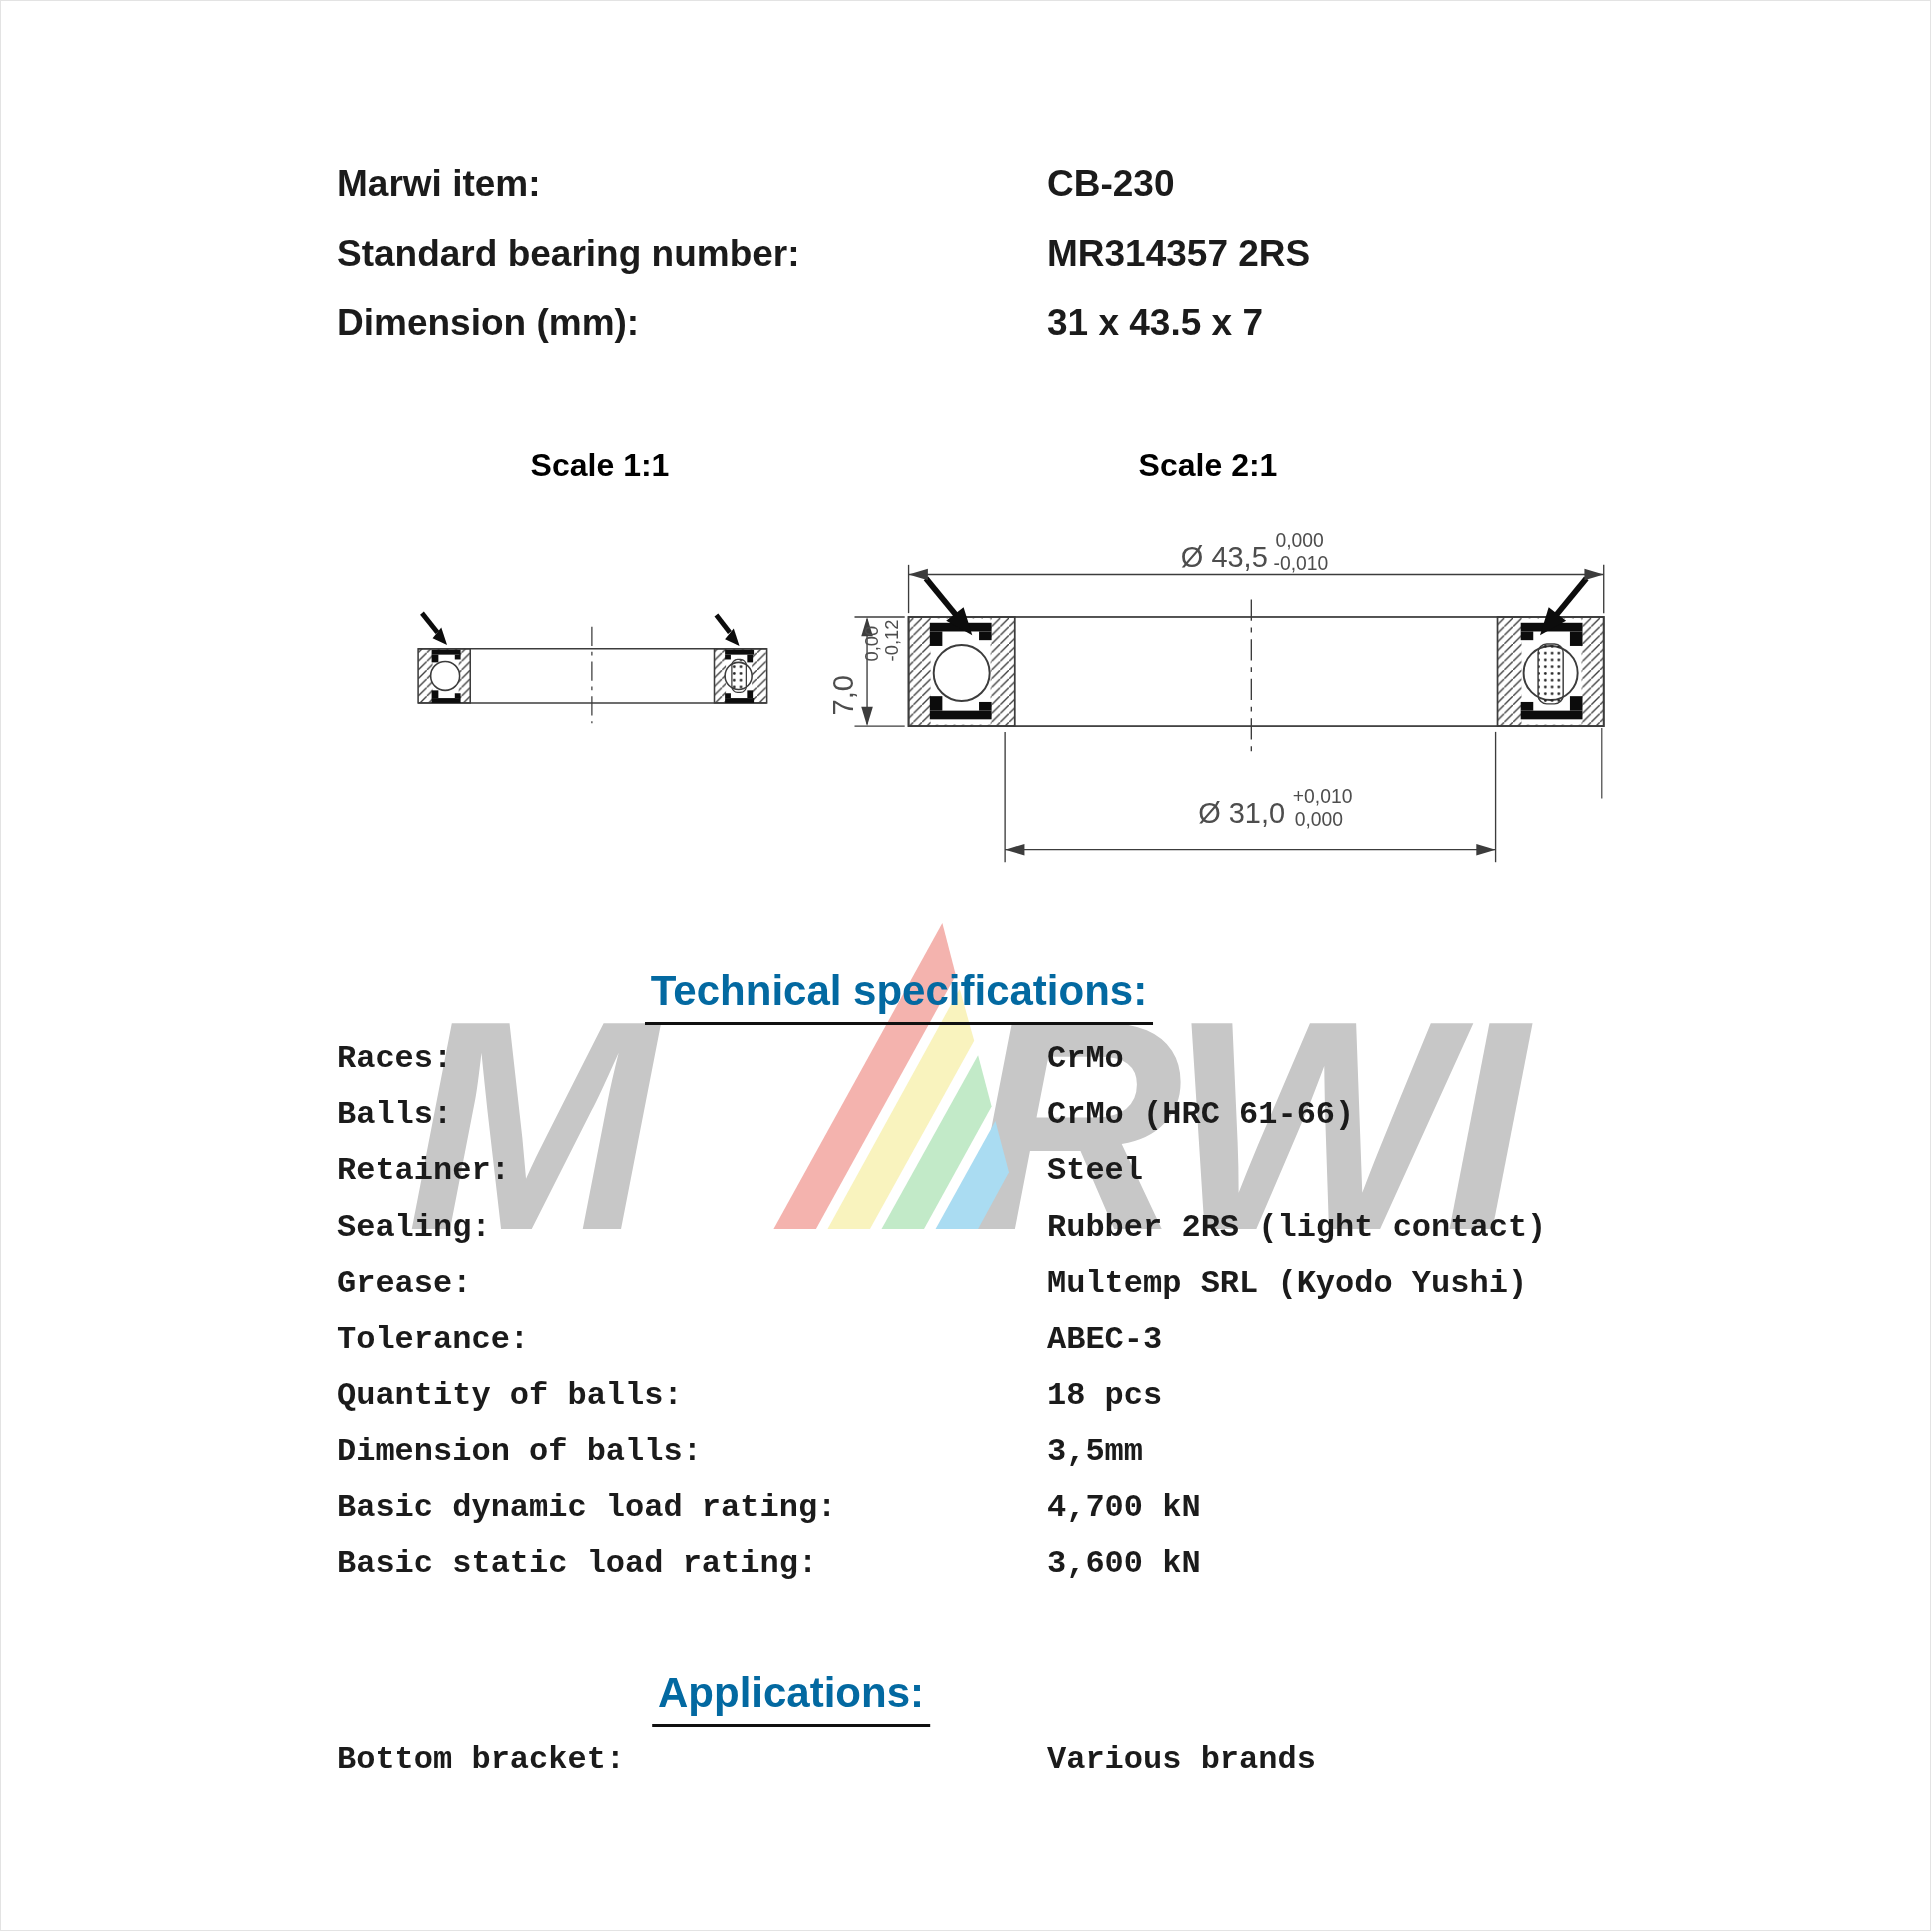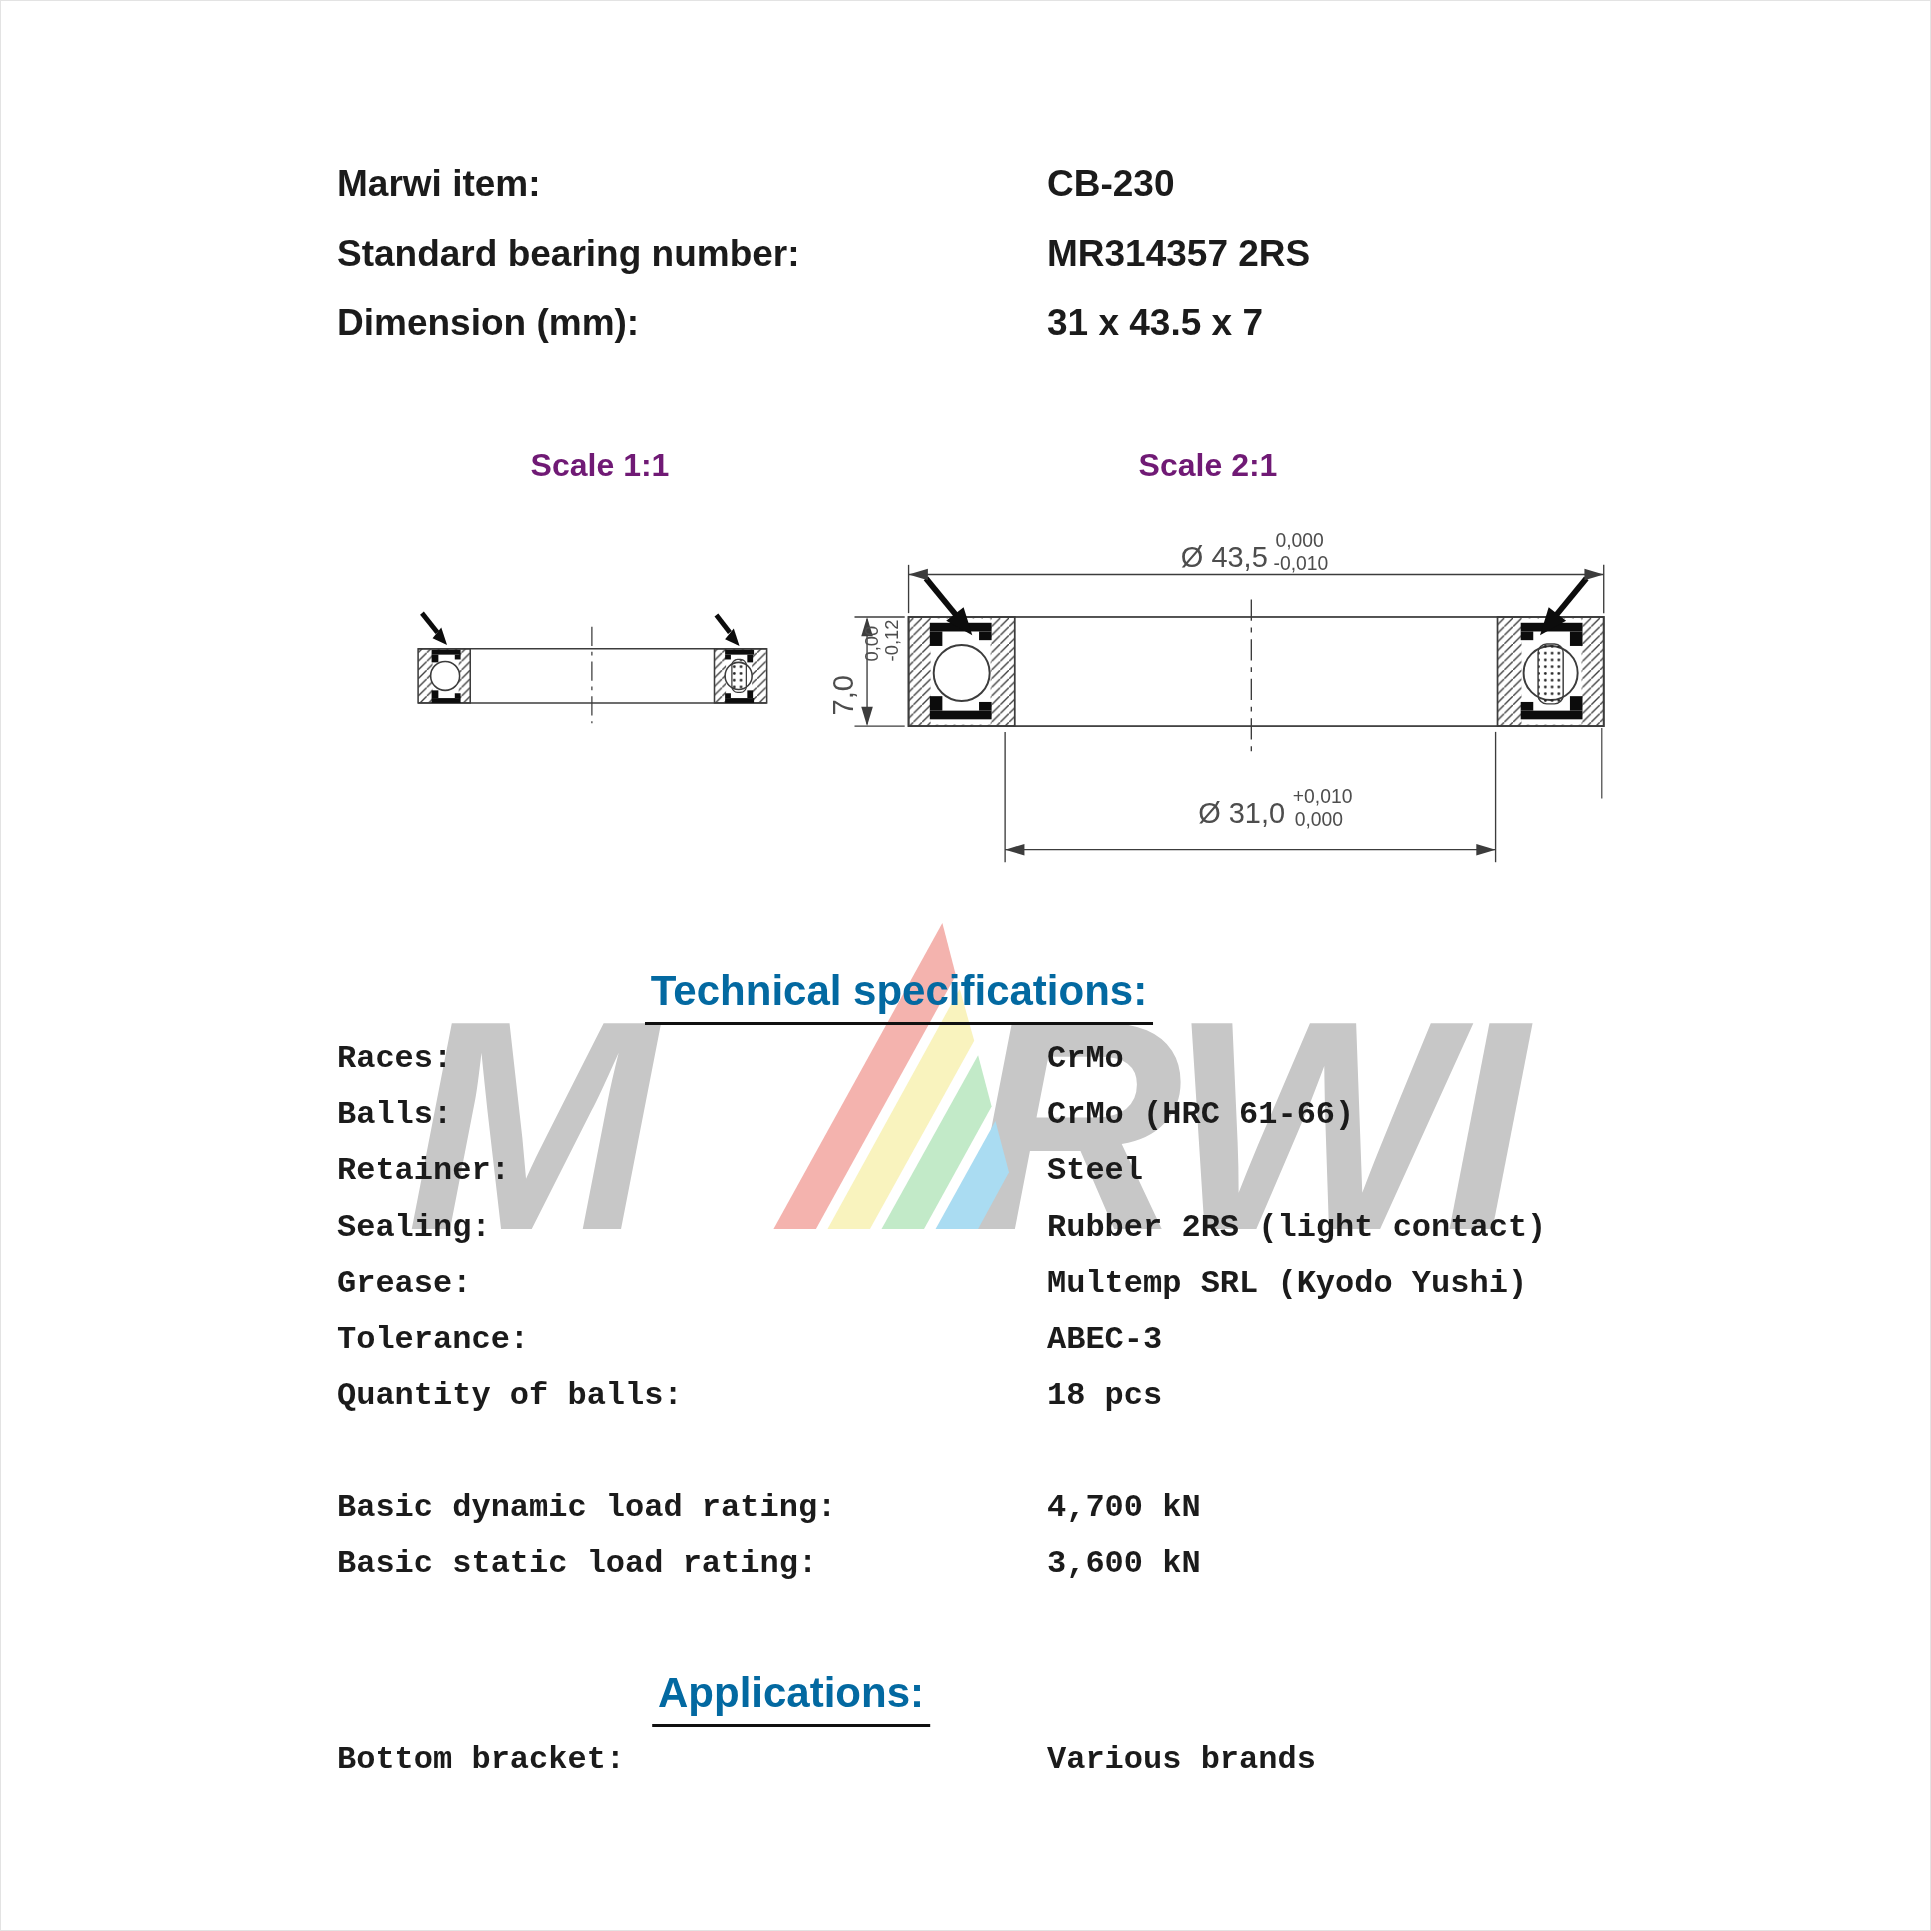--- a/index.html
+++ b/index.html
@@ -16,21 +16,21 @@
   .row .val{position:absolute;left:1038px;font-weight:bold;white-space:nowrap;}
   .hrow .lab,.hrow .val{font-size:37px;}
   .srow .lab,.srow .val{font-size:32px;font-family:Liberation Mono, monospace;}
   .heading{
     position:absolute;z-index:2;transform:translateX(-50%);
     font-size:42px;font-weight:bold;color:#0369a1;white-space:nowrap;
     border-bottom:3.9px solid #101010;padding:0 5.8px 6.8px 5.8px;
   }
   .scale-label{
     position:absolute;z-index:2;transform:translateX(-50%);
-    font-size:32px;font-weight:bold;color:#701a75;white-space:nowrap;
+    font-size:32px;font-weight:bold;color:#000000;white-space:nowrap;
   }
   .dimtxt{font-family:"Liberation Sans","DejaVu Sans",sans-serif;fill:#4d4d4d;}
 </style>
 </head>
 <body>
 
 <div id="page">
 
   <svg id="watermark-svg" class="layer" width="1931" height="1931" viewBox="0 0 2000 2000" aria-hidden="true">
     <g font-family="Liberation Sans, DejaVu Sans, sans-serif" font-weight="bold" font-style="italic" font-size="310">
@@ -207,20 +207,24 @@
     <span class="val">Multemp SRL (Kyodo Yushi)</span>
   </div>
   <div class="row srow" style="top:1320px;">
     <span class="lab">Tolerance:</span>
     <span class="val">ABEC-3</span>
   </div>
   <div class="row srow" style="top:1376px;">
     <span class="lab">Quantity of balls:</span>
     <span class="val">18 pcs</span>
   </div>
+  <div class="row srow" style="top:1432px;">
+    <span class="lab">Dimension of balls:</span>
+    <span class="val">3,5mm</span>
+  </div>
   <div class="row srow" style="top:1488px;">
     <span class="lab">Basic dynamic load rating:</span>
     <span class="val">4,700 kN</span>
   </div>
   <div class="row srow" style="top:1544px;text-align:right;">
     <span class="lab">Basic static load rating:</span>
     <span class="val">3,600 kN</span>
   </div>
 
   <div class="heading" style="left:790px;top:1668px;">Applications:</div>

